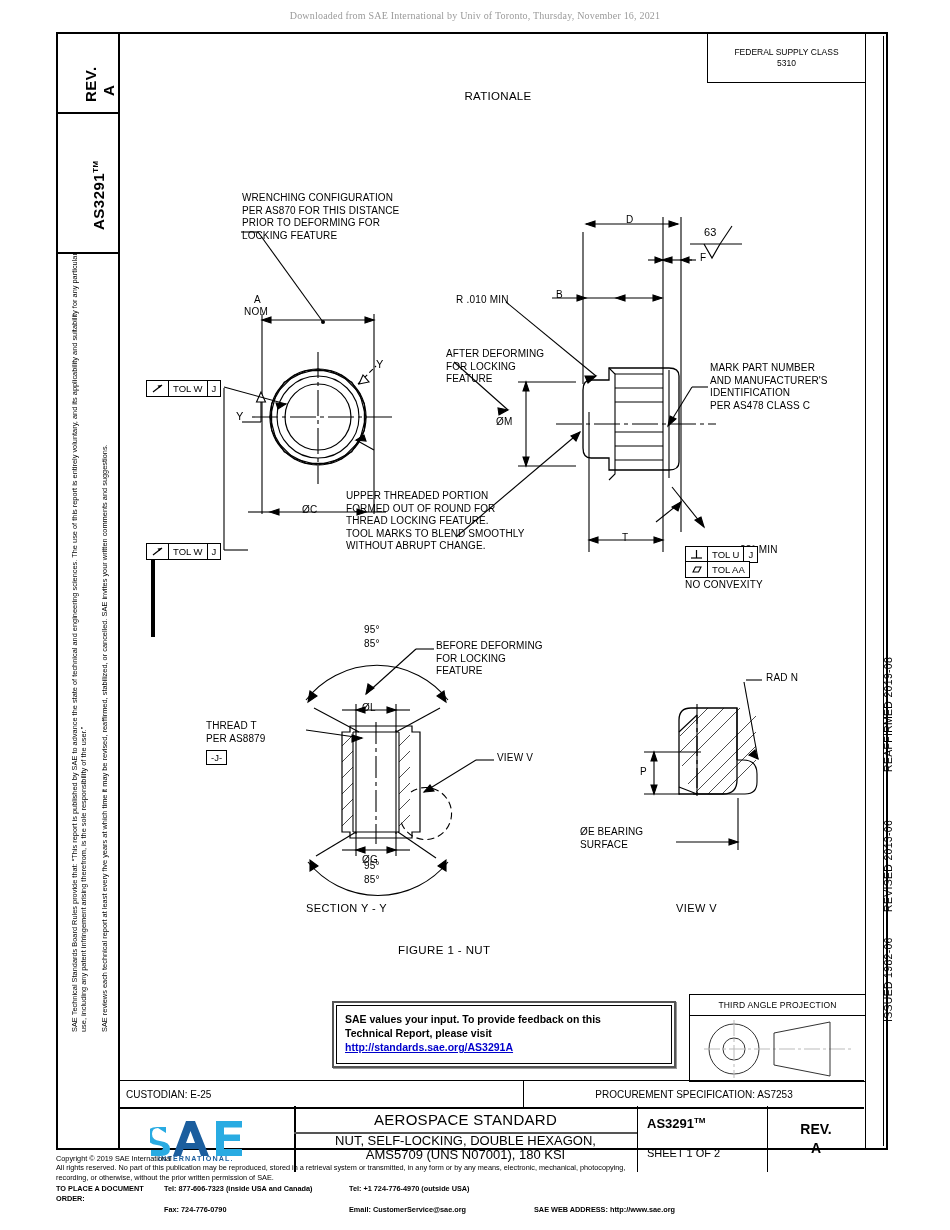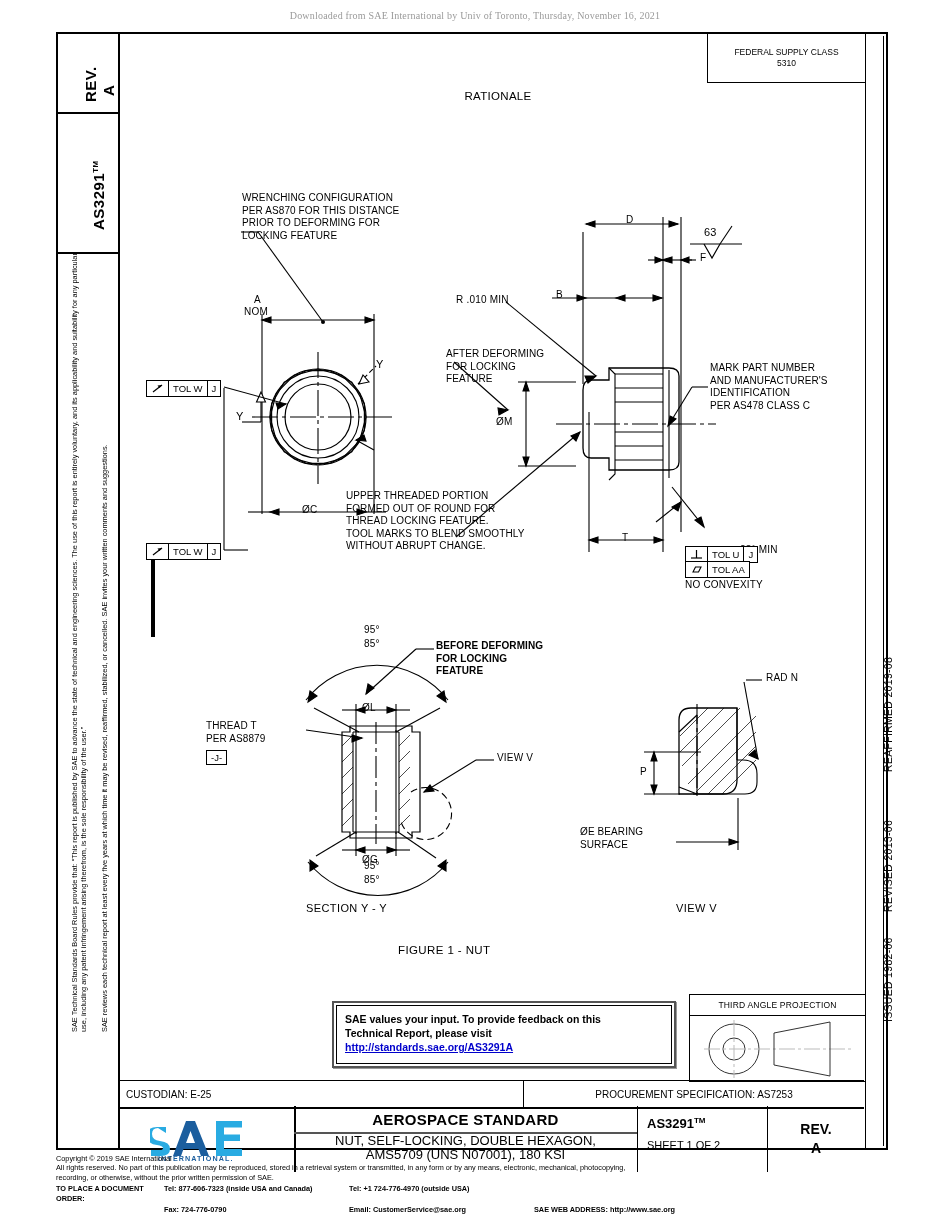--- a/index.html
+++ b/index.html
@@ -71,27 +71,27 @@
        display:flex;align-items:center;padding-left:8px;font-size:10px;box-sizing:border-box;}
   .cust .c2{position:absolute;left:406px;top:0;right:0;height:26px;display:flex;
        align-items:center;justify-content:center;font-size:10px;}
 
   
   .tb{position:absolute;left:62px;top:1074px;width:746px;height:66px;}
   .tb .logo{position:absolute;left:0;top:0;width:176px;height:66px;border-right:2px solid #000;
        display:flex;align-items:center;justify-content:center;}
   .tb .mid{position:absolute;left:176px;top:0;width:343px;height:66px;border-right:1px solid #000;}
   .tb .mid .l1{height:26px;display:flex;align-items:center;justify-content:center;
-       font-size:15px;font-weight:bold;border-bottom:2px solid #555;letter-spacing:.3px;}
+       font-size:15px;font-weight:normal;border-bottom:2px solid #555;letter-spacing:.3px;}
   .tb .mid .l2{height:40px;display:flex;flex-direction:column;align-items:center;
        justify-content:flex-start;font-size:13px;line-height:14px;text-align:center;}
   .tb .num{position:absolute;left:519px;top:0;width:131px;height:66px;border-right:1px solid #000;
        padding:10px 0 0 10px;box-sizing:border-box;}
   .tb .num .n1{font-size:13px;font-weight:bold;}
-  .tb .num .n2{font-size:11px;margin-top:8px;}
+  .tb .num .n2{font-size:11px;margin-top:16px;}
   .tb .rev{position:absolute;left:650px;top:0;right:0;height:66px;display:flex;
        flex-direction:column;align-items:center;justify-content:center;
        font-size:14px;font-weight:bold;line-height:19px;}
 
   
   .foot{position:absolute;left:56px;top:1154px;width:840px;font-size:7.3px;line-height:9.4px;}
   .foot .ord{margin-top:2px;display:flex;font-weight:bold;}
   .foot .ord .lab{width:108px;}
   .foot .ord .c{width:185px;}
   svg{display:block;}
@@ -427,21 +427,21 @@
     <div>TOL AA</div>
   </div>
   <div class="dimtxt" style="left:629px;top:547px;">NO CONVEXITY</div>
 
   <div class="dimtxt" style="left:308px;top:592px;">95°</div>
   <div class="dimtxt" style="left:308px;top:606px;">85°</div>
   <div class="dimtxt" style="left:308px;top:828px;">95°</div>
   <div class="dimtxt" style="left:308px;top:842px;">85°</div>
   <div class="dimtxt" style="left:306px;top:670px;">ØL</div>
   <div class="dimtxt" style="left:306px;top:810px;margin-top:12px;">ØG</div>
-  <div class="note" style="left:380px;top:608px;font-weight:bold;">BEFORE DEFORMING
+  <div class="note" style="left:380px;top:608px;">BEFORE DEFORMING
 FOR LOCKING
 FEATURE</div>
   <div class="note" style="left:150px;top:688px;">THREAD T
 PER AS8879</div>
   <div class="datbox" style="left:150px;top:718px;">-J-</div>
   <div class="dimtxt" style="left:441px;top:720px;">VIEW  V</div>
   <div class="viewcap" style="left:250px;top:870px;">SECTION Y - Y</div>
 
   <div class="dimtxt" style="left:710px;top:640px;">RAD N</div>
   <div class="dimtxt" style="left:584px;top:734px;">P</div>

